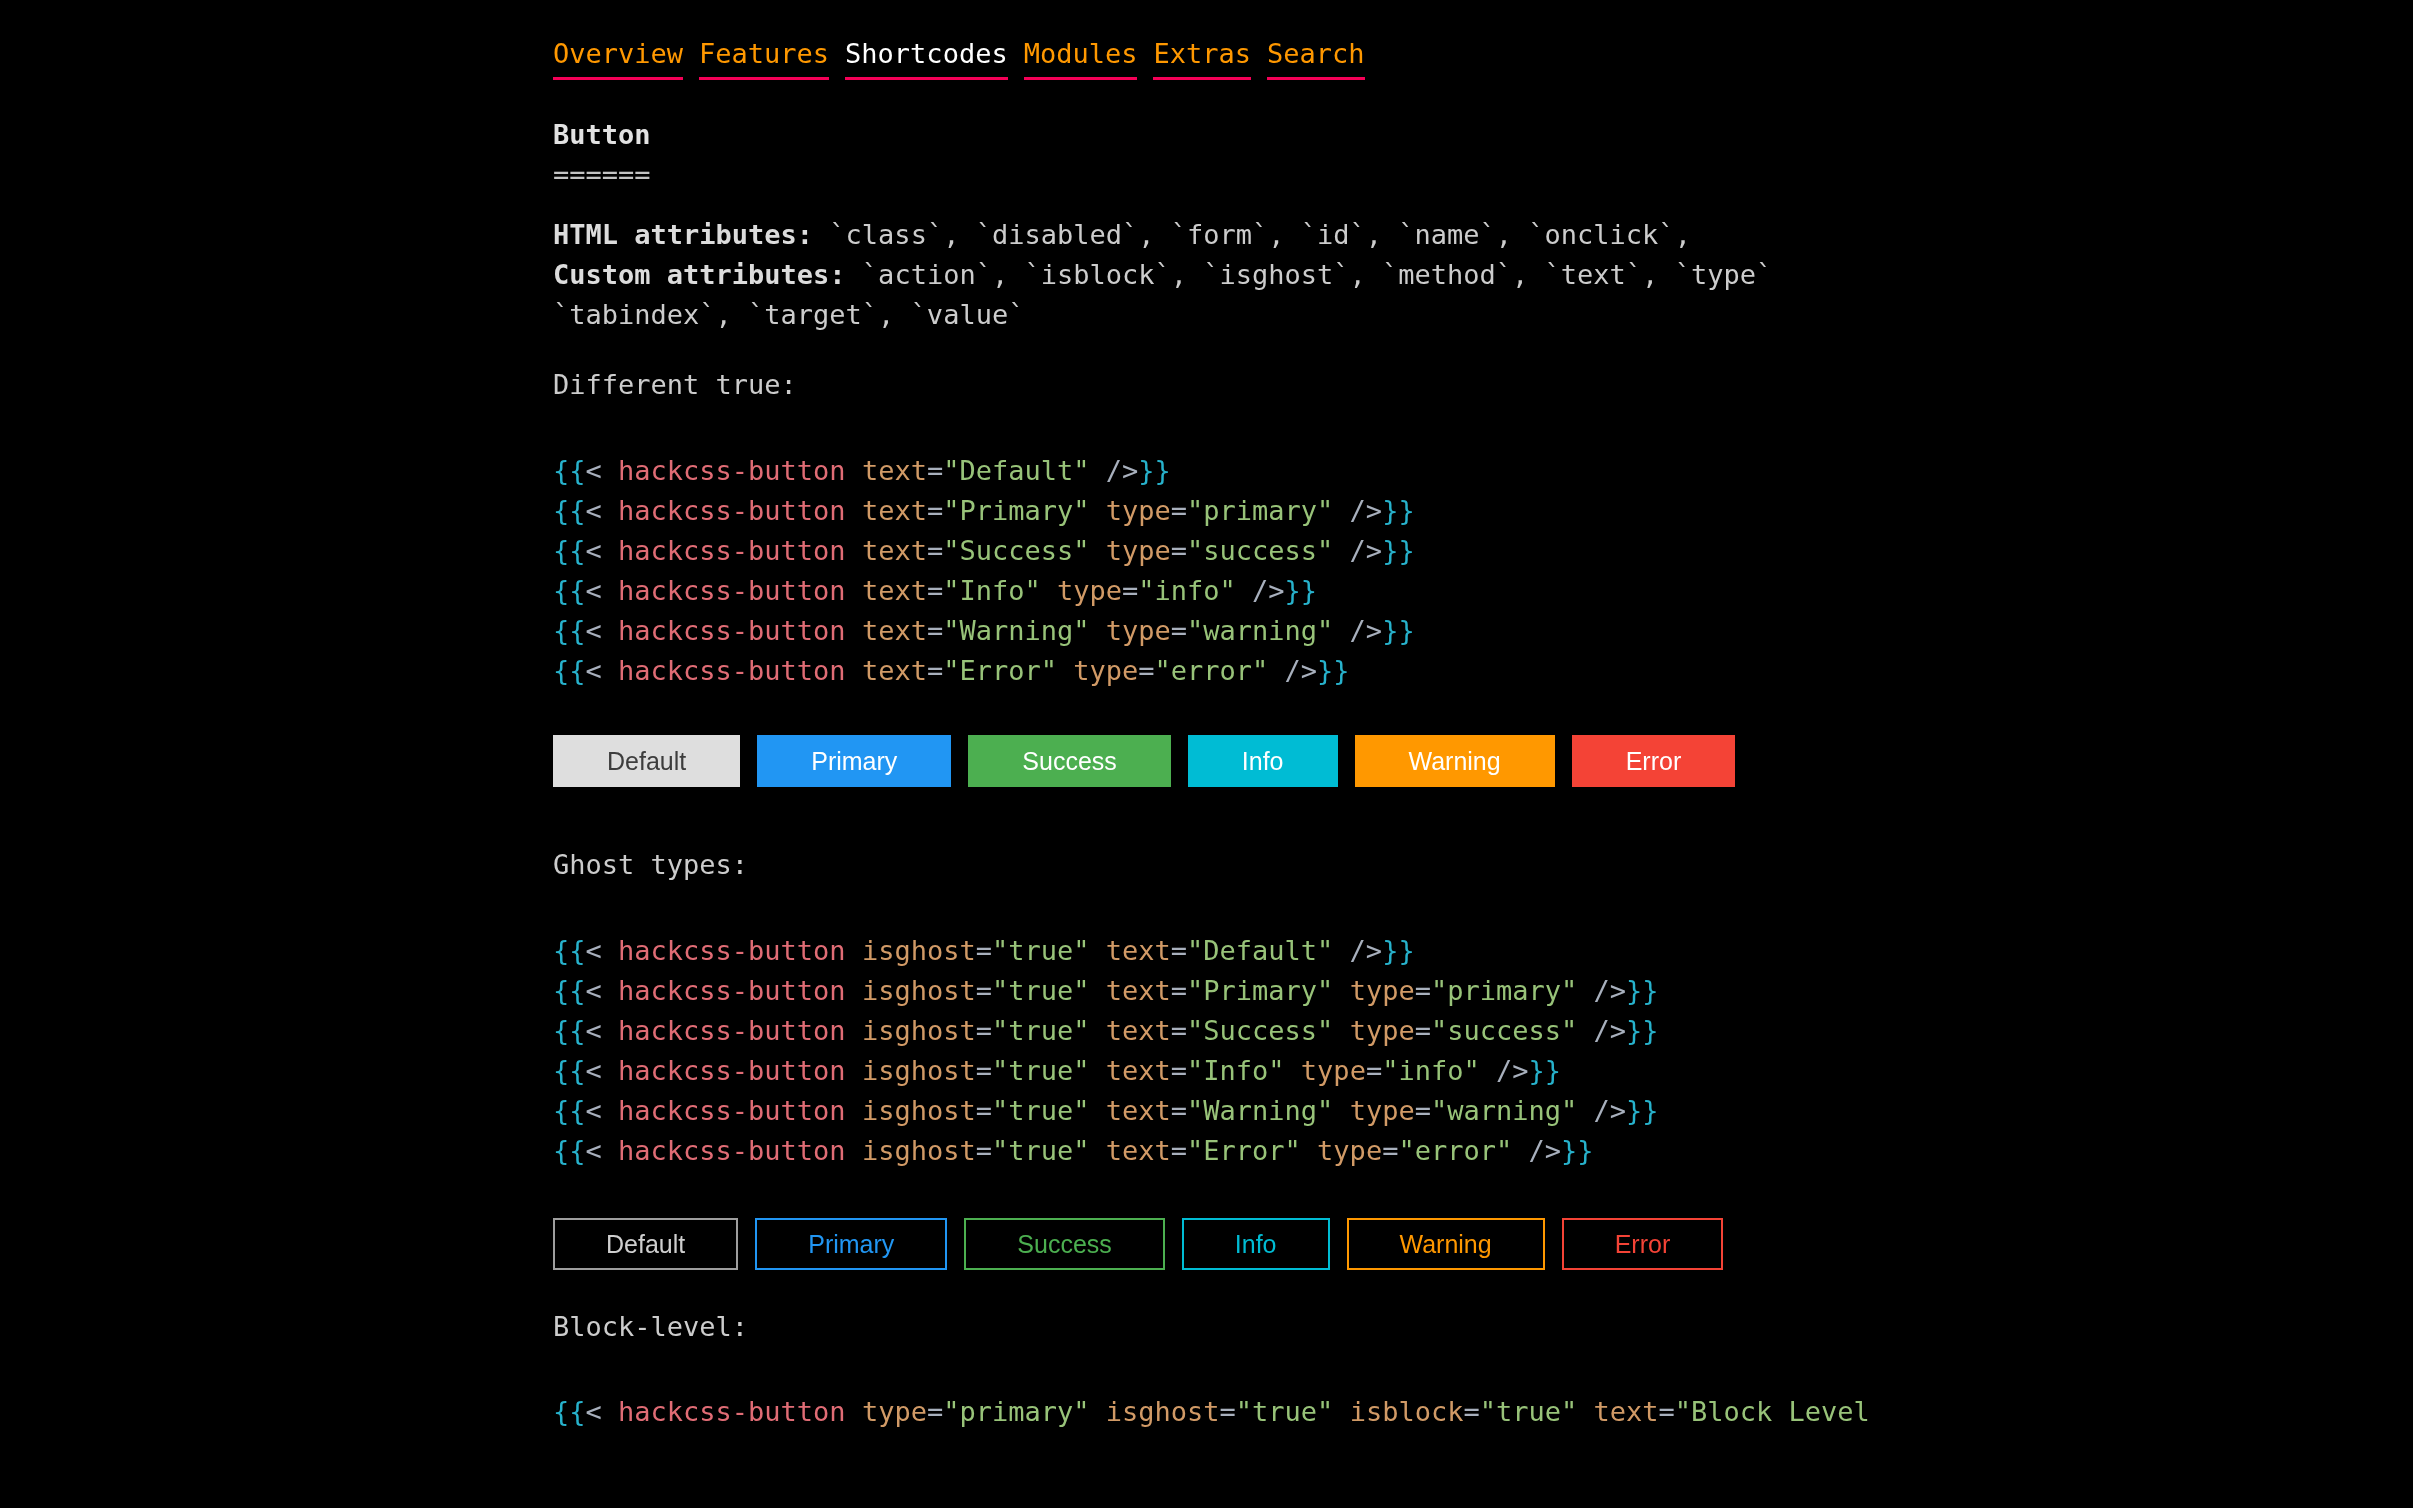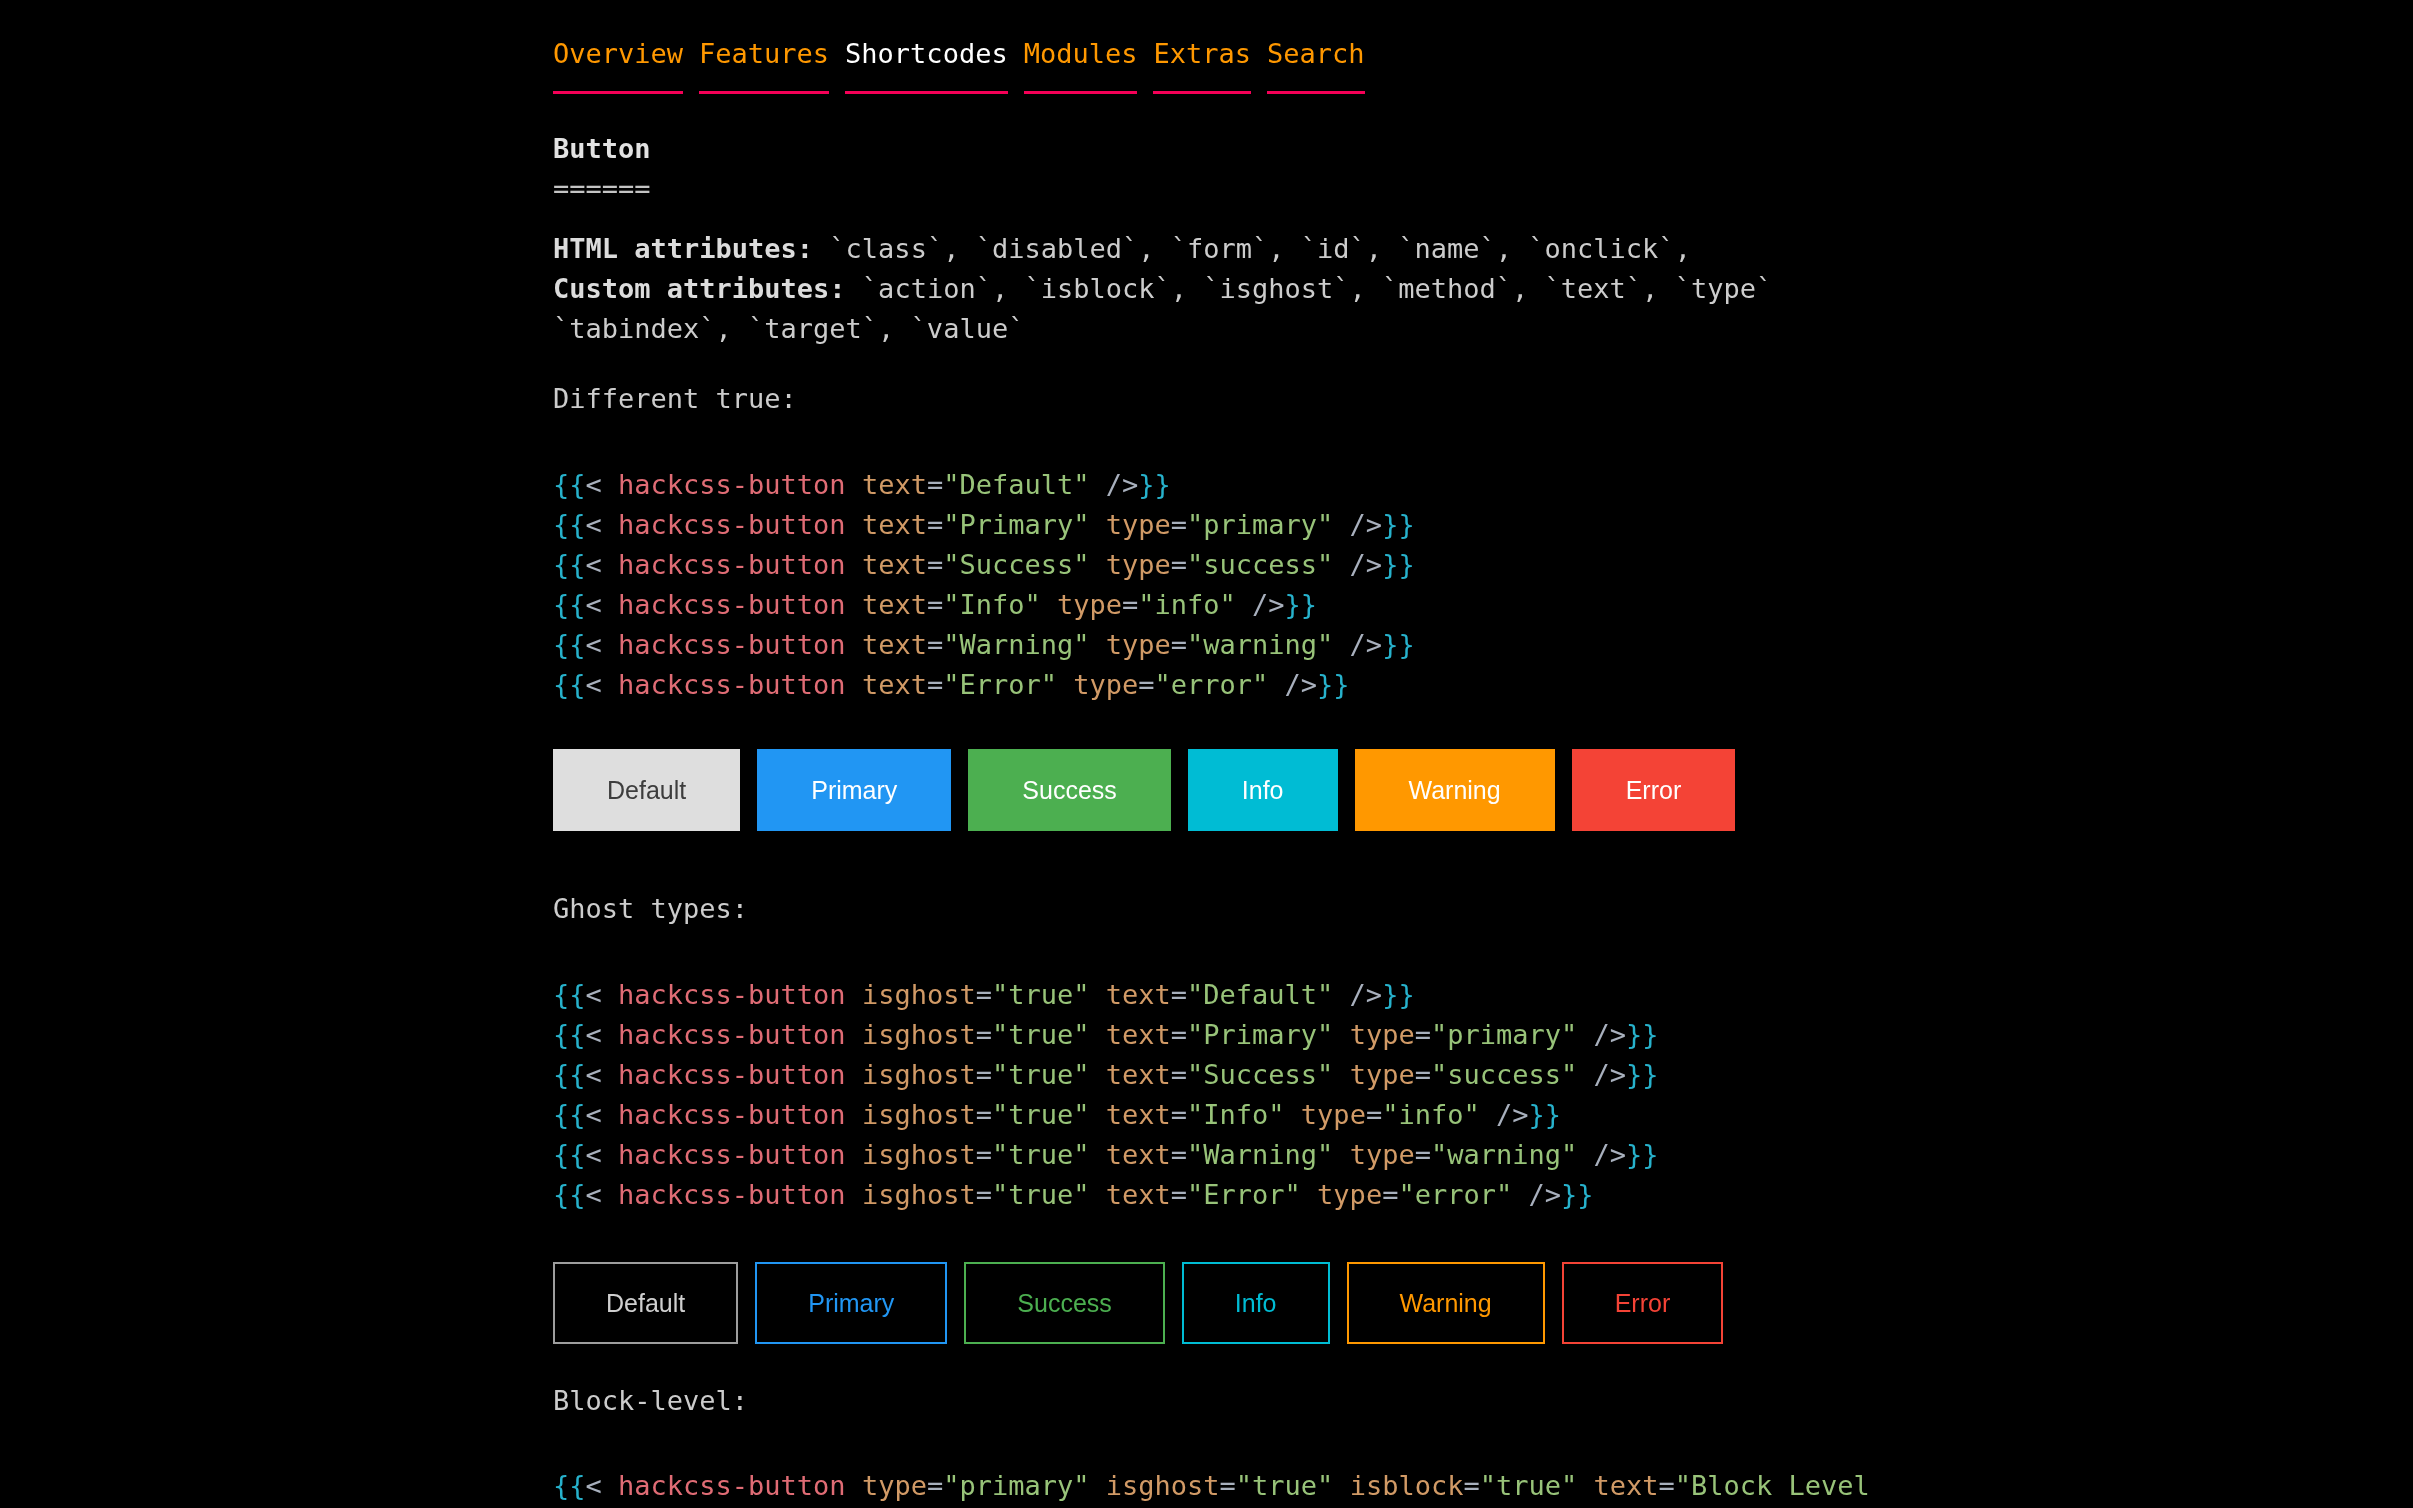--- a/index.html
+++ b/index.html
@@ -9,21 +9,21 @@
     font-family:"DejaVu Sans Mono",monospace;
     font-size:27px;
   }
   .container{width:1307px;margin:0 auto;padding-top:34px;}
   .line{line-height:40px;white-space:pre;}
 
   
   nav{line-height:40px;white-space:pre;}
   nav a{
     text-decoration:none;display:inline-block;
-    padding-bottom:17px;margin-right:16px;
+    padding-bottom:3px;margin-right:16px;
     border-bottom:3.4px solid transparent;
   }
 
   
   .title-line{font-weight:bold;color:#e2e2e2;}
   .title-underline{color:#c4c4c4;}
   .quote{margin-top:17px;}
   .attrs{margin-top:20px;}
   .attrs b{color:#dcdcdc;}
   .section-label{margin-top:30px;}
@@ -31,21 +31,21 @@
   .section-label.block-label{margin-top:37px;}
 
   
   .code{margin:0;margin-top:46px;}
   .code.block-code{margin-top:45px;}
 
   
   .btn-row{display:flex;gap:17px;margin-top:44px;}
   .btn-row.ghost-row{margin-top:47px;}
   .btn{
-    height:82px;box-sizing:border-box;
+    height:52px;box-sizing:border-box;
     display:flex;align-items:center;justify-content:center;
     padding:0 54px;
     font-family:"Liberation Sans",sans-serif;
     font-size:25px;
     cursor:pointer;user-select:none;
   }
   .btn.ghost{padding:0 51px;border:2.5px solid;background:transparent;}
 </style>
 </head>
 <body>

